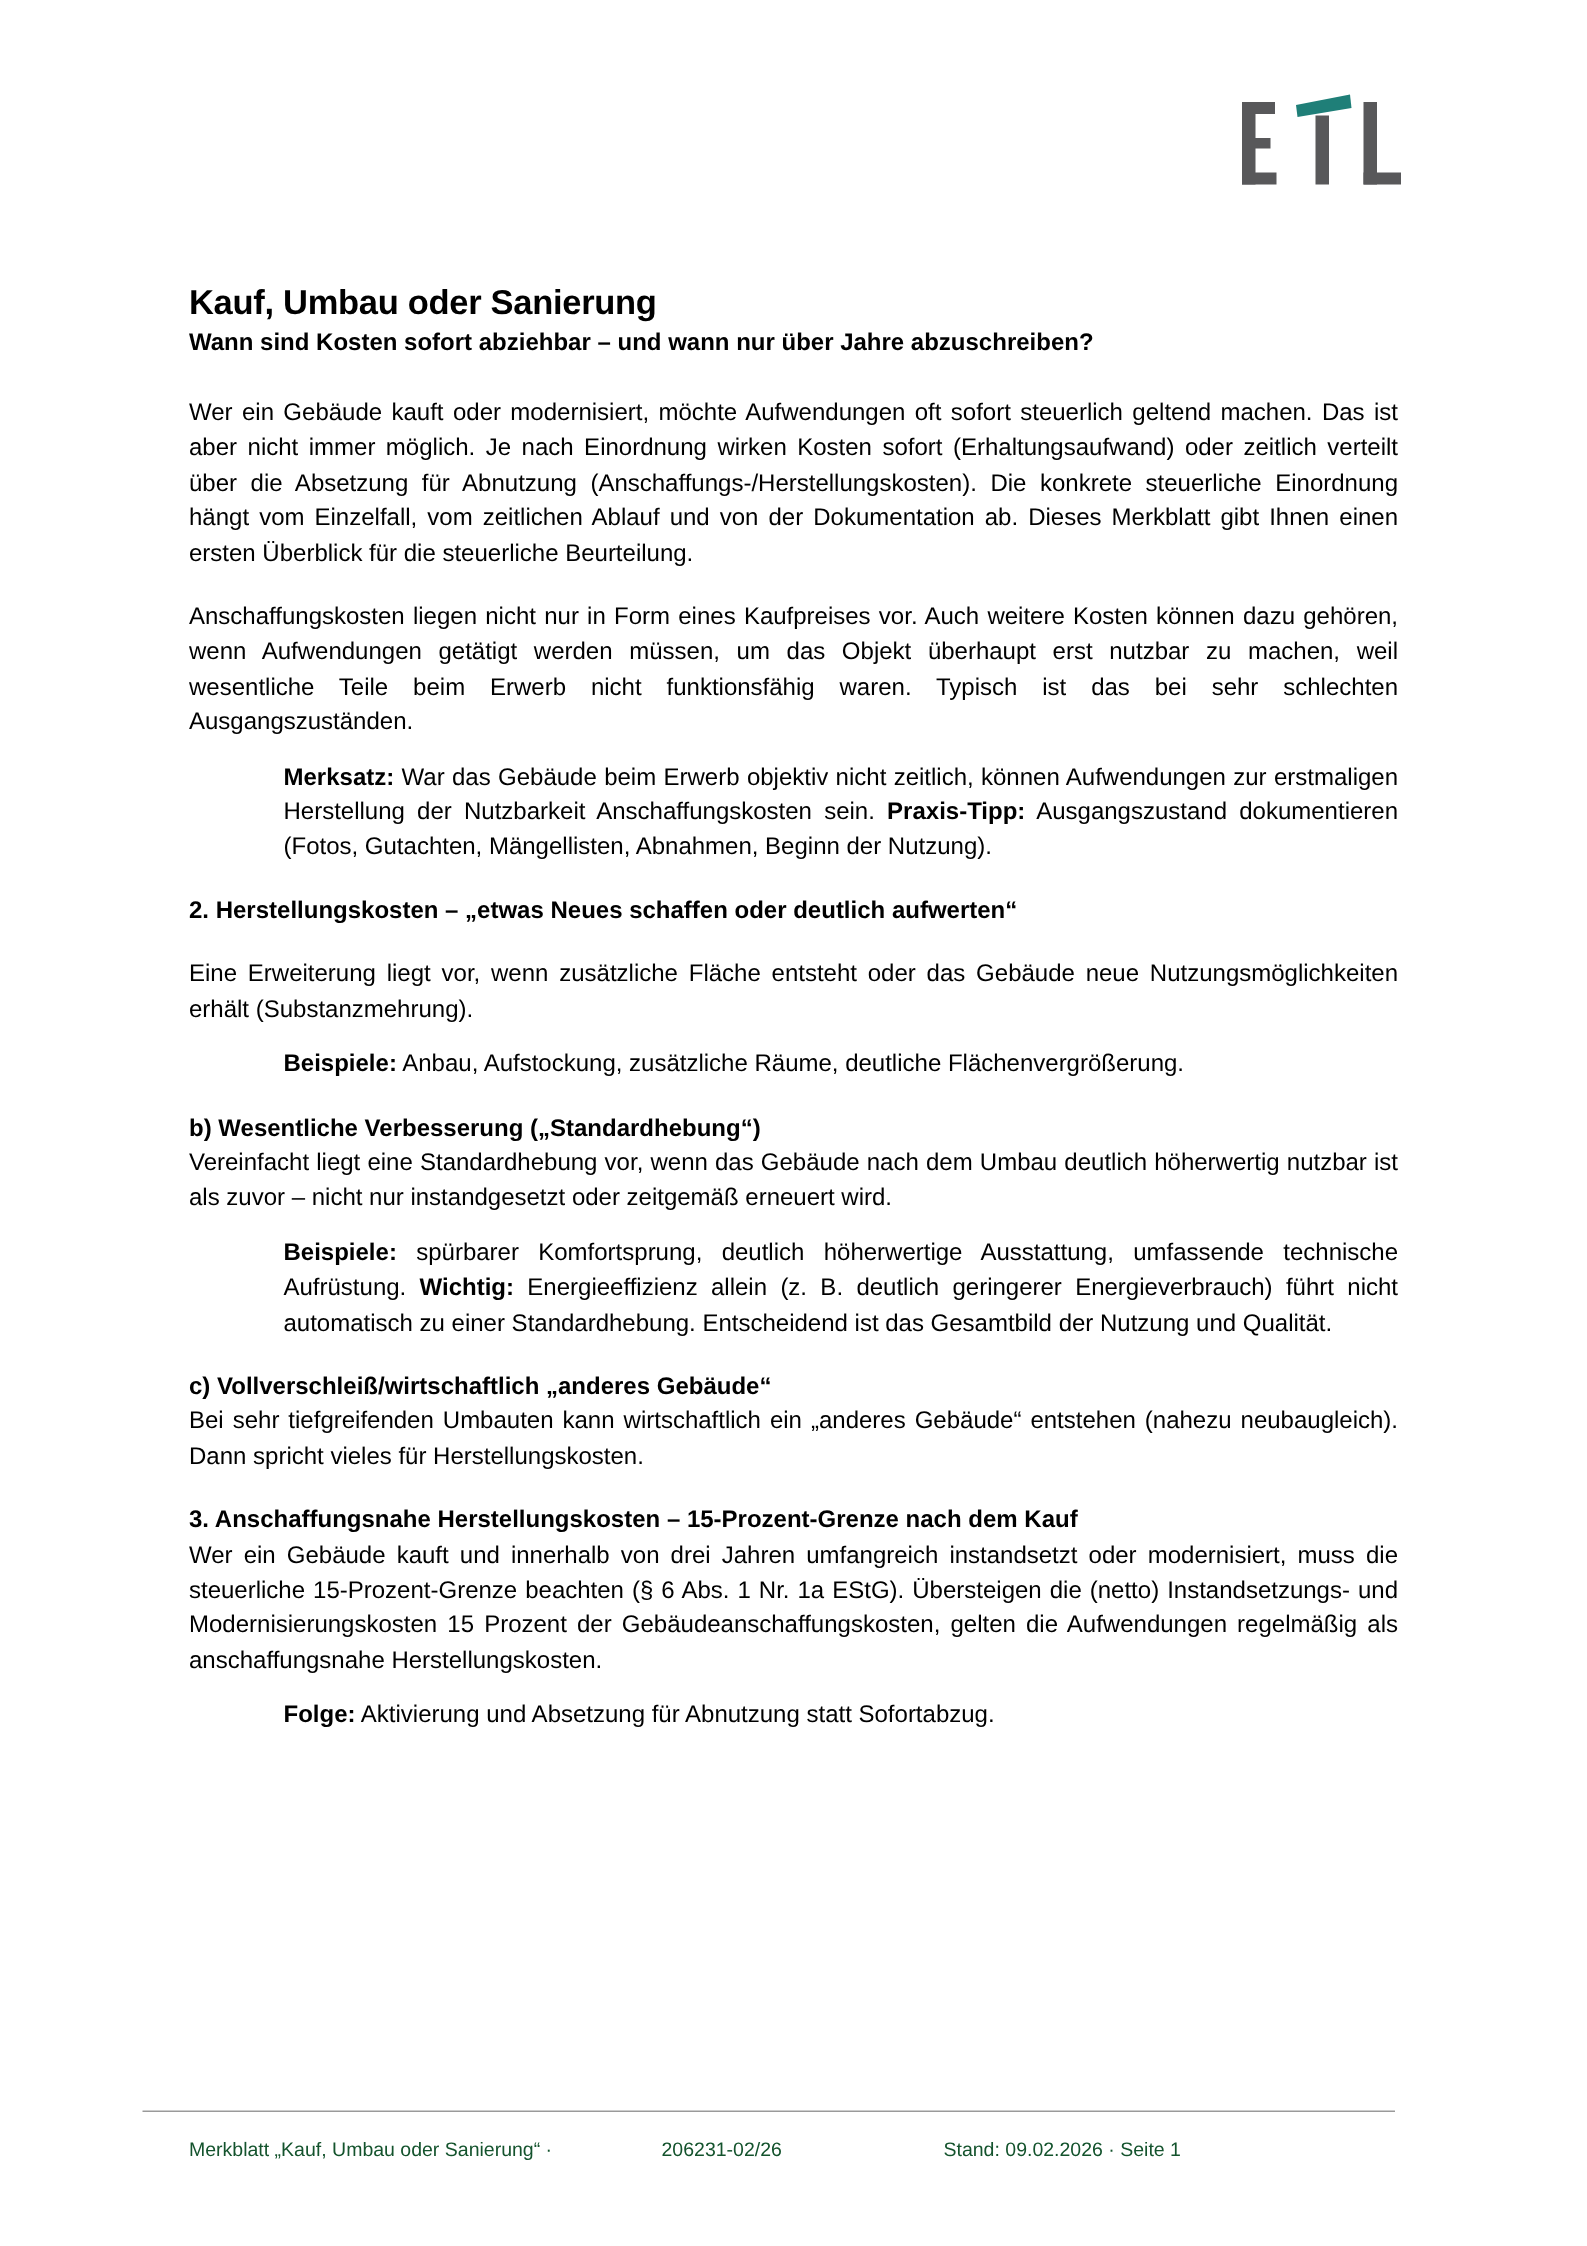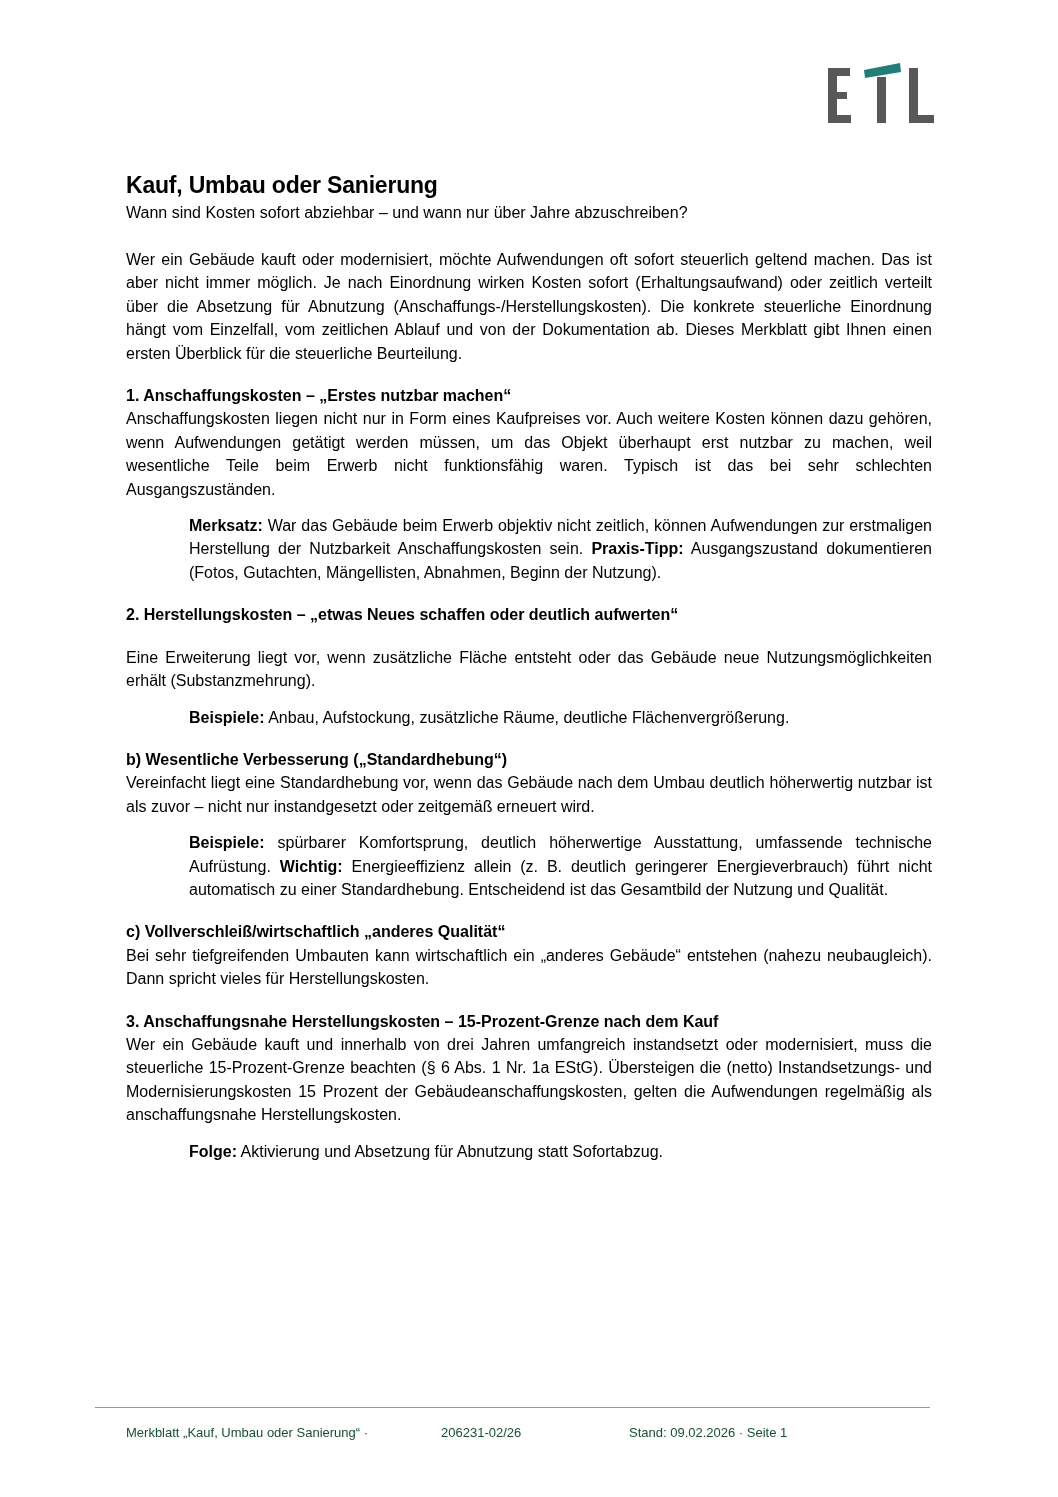--- a/index.html
+++ b/index.html
@@ -1,23 +1,23 @@
 <!DOCTYPE html>
 <html><head>
 <meta charset="utf-8">
 <style>
   html, body { margin: 0; padding: 0; background: #ffffff; }
   body {
     width: 1058px; height: 1497px; position: relative; overflow: hidden;
     font-family: "Liberation Sans", sans-serif; color: #000;
   }
   .logo { position: absolute; left: 826px; top: 58px; width: 108px; height: 66px; }
-  .content { position: absolute; left: 126px; top: 168px; width: 806px; }
+  .content { position: absolute; left: 126px; top: 184px; width: 806px; }
   .title { font-size: 23px; font-weight: bold; margin: 0; line-height: 34px; letter-spacing: -0.2px; }
-  .subtitle { font-size: 16px; font-weight: normal; margin: 0; line-height: 22px; }
+  .subtitle { font-size: 16px; font-weight: bold; margin: 0; line-height: 22px; }
   p { margin: 0; font-size: 16px; line-height: 23.4px; text-align: justify; }
   .intro { margin-top: 24px; }
   .h { font-size: 16px; font-weight: bold; line-height: 23.4px; margin: 0; }
   .section { margin-top: 19px; }
   .note { margin-left: 63px; margin-top: 13px; }
   .note b { font-weight: bold; }
   .footer-line { position: absolute; left: 95px; top: 1407px; width: 835px; height: 1px; background: #9a9a9a; }
   .footer { position: absolute; top: 1425px; font-size: 13px; color: #14532d; }
   .f1 { left: 126px; } .f2 { left: 441px; } .f3 { left: 629px; }
 </style>
@@ -35,42 +35,41 @@
   <rect x="83" y="57" width="25" height="8" fill="#58585a"></rect>
 </svg>
 
 <div class="content">
   <h1 class="title">Kauf, Umbau oder Sanierung</h1>
   <h2 class="subtitle">Wann sind Kosten sofort abziehbar – und wann nur über Jahre abzuschreiben?</h2>
 
   <p class="intro">Wer ein Gebäude kauft oder modernisiert, möchte Aufwendungen oft sofort steuerlich geltend machen. Das ist aber nicht immer möglich. Je nach Einordnung wirken Kosten sofort (Erhaltungsaufwand) oder zeitlich verteilt über die Absetzung für Abnutzung (Anschaffungs-/Herstellungskosten). Die konkrete steuerliche Einordnung hängt vom Einzelfall, vom zeitlichen Ablauf und von der Dokumentation ab. Dieses Merkblatt gibt Ihnen einen ersten Überblick für die steuerliche Beurteilung.</p>
 
   <div class="section">
-    <div class="h">1. Anschaffungskosten – „Erstes nutzbar machen“</div>
     <p>Anschaffungskosten liegen nicht nur in Form eines Kaufpreises vor. Auch weitere Kosten können dazu gehören, wenn Aufwendungen getätigt werden müssen, um das Objekt überhaupt erst nutzbar zu machen, weil wesentliche Teile beim Erwerb nicht funktionsfähig waren. Typisch ist das bei sehr schlechten Ausgangszuständen.</p>
     <p class="note"><b>Merksatz:</b><span> War das Gebäude beim Erwerb objektiv nicht zeitlich, können Aufwendungen zur erstmaligen Herstellung der Nutzbarkeit Anschaffungskosten sein. </span><b>Praxis-Tipp:</b><span> Ausgangszustand dokumentieren (Fotos, Gutachten, Mängellisten, Abnahmen, Beginn der Nutzung).</span></p>
   </div>
 
   <div class="section">
     <div class="h">2. Herstellungskosten – „etwas Neues schaffen oder deutlich aufwerten“</div>
   </div>
 
   <div class="section">
     <p>Eine Erweiterung liegt vor, wenn zusätzliche Fläche entsteht oder das Gebäude neue Nutzungsmöglichkeiten erhält (Substanzmehrung).</p>
     <p class="note"><b>Beispiele:</b><span> Anbau, Aufstockung, zusätzliche Räume, deutliche Flächenvergrößerung.</span></p>
   </div>
 
   <div class="section">
     <div class="h">b) Wesentliche Verbesserung („Standardhebung“)</div>
     <p>Vereinfacht liegt eine Standardhebung vor, wenn das Gebäude nach dem Umbau deutlich höherwertig nutzbar ist als zuvor – nicht nur instandgesetzt oder zeitgemäß erneuert wird.</p>
     <p class="note"><b>Beispiele:</b><span> spürbarer Komfortsprung, deutlich höherwertige Ausstattung, umfassende technische Aufrüstung. </span><b>Wichtig:</b><span> Energieeffizienz allein (z. B. deutlich geringerer Energieverbrauch) führt nicht automatisch zu einer Standardhebung. Entscheidend ist das Gesamtbild der Nutzung und Qualität.</span></p>
   </div>
 
   <div class="section">
-    <div class="h">c) Vollverschleiß/wirtschaftlich „anderes Qualität“</div>
+    <div class="h">c) Vollverschleiß/wirtschaftlich „anderes Gebäude“</div>
     <p>Bei sehr tiefgreifenden Umbauten kann wirtschaftlich ein „anderes Gebäude“ entstehen (nahezu neubaugleich). Dann spricht vieles für Herstellungskosten.</p>
   </div>
 
   <div class="section">
     <div class="h">3. Anschaffungsnahe Herstellungskosten – 15-Prozent-Grenze nach dem Kauf</div>
     <p>Wer ein Gebäude kauft und innerhalb von drei Jahren umfangreich instandsetzt oder modernisiert, muss die steuerliche 15-Prozent-Grenze beachten (§ 6 Abs. 1 Nr. 1a EStG). Übersteigen die (netto) Instandsetzungs- und Modernisierungskosten 15 Prozent der Gebäudeanschaffungskosten, gelten die Aufwendungen regelmäßig als anschaffungsnahe Herstellungskosten.</p>
     <p class="note"><b>Folge:</b><span> Aktivierung und Absetzung für Abnutzung statt Sofortabzug.</span></p>
   </div>
 </div>
 

